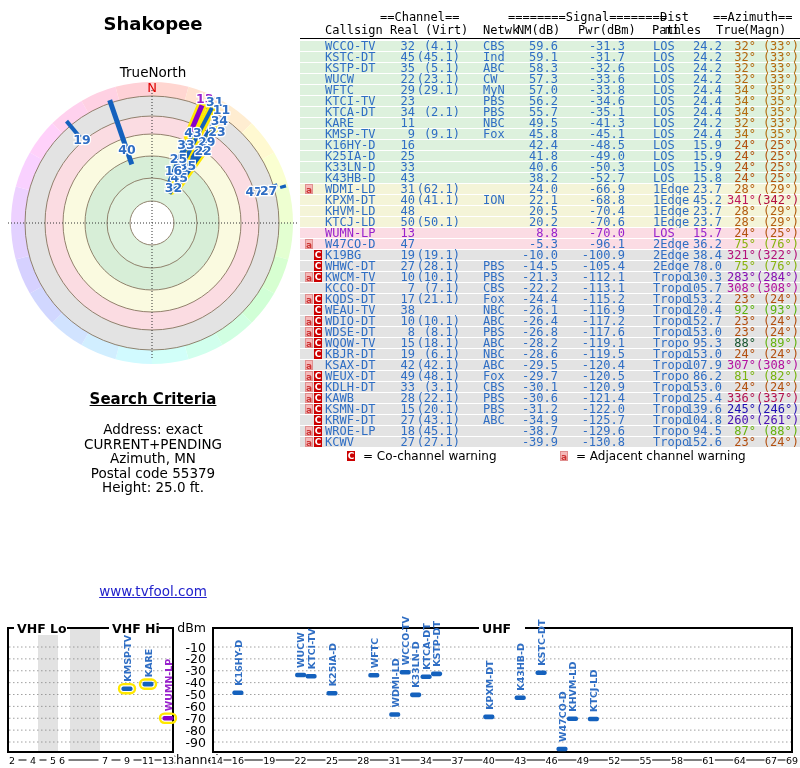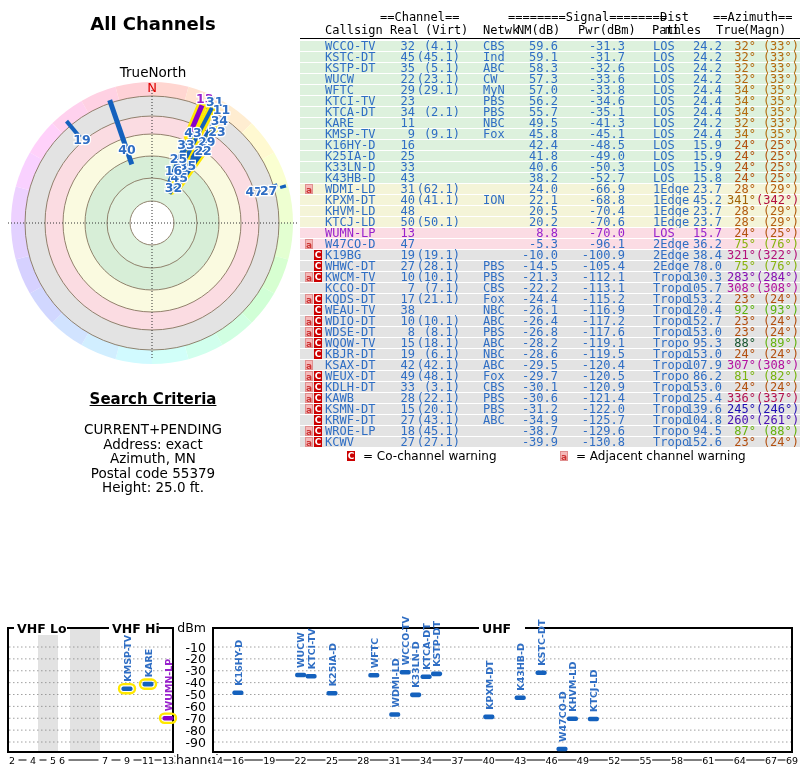--- a/index.html
+++ b/index.html
@@ -58,21 +58,21 @@
   #legend .ltext{position:absolute;top:0;line-height:13px;}
 
   #spectrum-svg{position:absolute;left:0;top:616px;}
 </style>
 </head>
 <body>
 
 <div id="app">
 
   <div id="page-title">
-    <div>All Channels</div>
+    <div>Shakopee</div>
   </div>
   <div id="compass-label">TrueNorth</div>
 
   <svg id="radar-svg" width="320" height="300">
       <path d="M152,145 L152,4 A141,141 0 0 1 188.49348535945543,8.804458493241356 Z" fill="hsl(7,100%,91%)" stroke="none"></path>
       <path d="M152,145 L188.49348535945543,8.804458493241356 A141,141 0 0 1 222.5,22.890418066394147 Z" fill="hsl(22,100%,91%)" stroke="none"></path>
       <path d="M152,145 L222.5,22.890418066394147 A141,141 0 0 1 251.7020561473032,45.29794385269679 Z" fill="hsl(37,100%,91%)" stroke="none"></path>
       <path d="M152,145 L251.7020561473032,45.29794385269679 A141,141 0 0 1 274.10958193360585,74.49999999999999 Z" fill="hsl(52,100%,91%)" stroke="none"></path>
       <path d="M152,145 L274.10958193360585,74.49999999999999 A141,141 0 0 1 288.1955415067587,108.50651464054457 Z" fill="hsl(67,100%,91%)" stroke="none"></path>
       <path d="M152,145 L288.1955415067587,108.50651464054457 A141,141 0 0 1 293,145 Z" fill="hsl(82,100%,91%)" stroke="none"></path>
@@ -141,29 +141,30 @@
       <text x="178.4051568331912" y="85.25231225672121" text-anchor="middle" font-size="12.5" font-weight="bold" fill="#2f6ec4" stroke="#ffffff" stroke-width="2.5" paint-order="stroke">25</text>
       <text x="173.43027221244503" y="97.26274617936795" text-anchor="middle" font-size="12.5" font-weight="bold" fill="#2f6ec4" stroke="#ffffff" stroke-width="2.5" paint-order="stroke">16</text>
       <text x="126.93125210679887" y="76.19506967885263" text-anchor="middle" font-size="12.5" font-weight="bold" fill="#2f6ec4" stroke="#ffffff" stroke-width="2.5" paint-order="stroke">40</text>
       <text x="81.93615054416719" y="65.50115570003142" text-anchor="middle" font-size="12.5" font-weight="bold" fill="#2f6ec4" stroke="#ffffff" stroke-width="2.5" paint-order="stroke">19</text>
       <text x="254.3246088880448" y="117.71622759466717" text-anchor="middle" font-size="12.5" font-weight="bold" fill="#2f6ec4" stroke="#ffffff" stroke-width="2.5" paint-order="stroke">47</text>
       <text x="268.59928483824336" y="116.66415649453091" text-anchor="middle" font-size="12.5" font-weight="bold" fill="#2f6ec4" stroke="#ffffff" stroke-width="2.5" paint-order="stroke">27</text>
     </svg>
 
   <div id="criteria">
     <div class="sc-head">Search Criteria</div>
+    <div class="sc-line">Address: exact</div>
     <div class="sc-line">CURRENT+PENDING</div>
-    <div class="sc-line">Address: exact</div>
     <div class="sc-line">Azimuth, MN</div>
     <div class="sc-line">Postal code 55379</div>
     <div class="sc-line">Height: 25.0 ft.</div>
     <div class="dc-block">
     </div>
   </div>
 
+  <a id="site-link">www.tvfool.com</a>
 
   <div id="table-sec">
     <div class="hd hd1">
       <span style="left:80px">==Channel==</span>
       <span style="left:208px">========Signal========</span>
       <span style="left:360px">Dist</span>
       <span style="left:413px">==Azimuth==</span>
     </div>
     <div class="hd hd2">
       <span style="left:25px">Callsign</span>
@@ -351,21 +352,21 @@
         </div>
         <div class="trow yellow">
           <span class="f-call">KPXM-DT</span>
           <span class="f-real">40</span>
           <span class="f-virt">(41.1)</span>
           <span class="f-net">ION</span>
           <span class="f-nm">22.1</span>
           <span class="f-pwr">-68.8</span>
           <span class="f-path">1Edge</span>
           <span class="f-miles">45.2</span>
-          <span class="f-true" style="color: #a16207;">341°</span>
+          <span class="f-true" style="color: #be185d;">341°</span>
           <span class="f-magn" style="color: rgb(179, 15, 64);">(342°)</span>
         </div>
         <div class="trow yellow">
           <span class="f-call">KHVM-LD</span>
           <span class="f-real">48</span>
           <span class="f-virt"></span>
           <span class="f-net"></span>
           <span class="f-nm">20.5</span>
           <span class="f-pwr">-70.4</span>
           <span class="f-path">1Edge</span>

